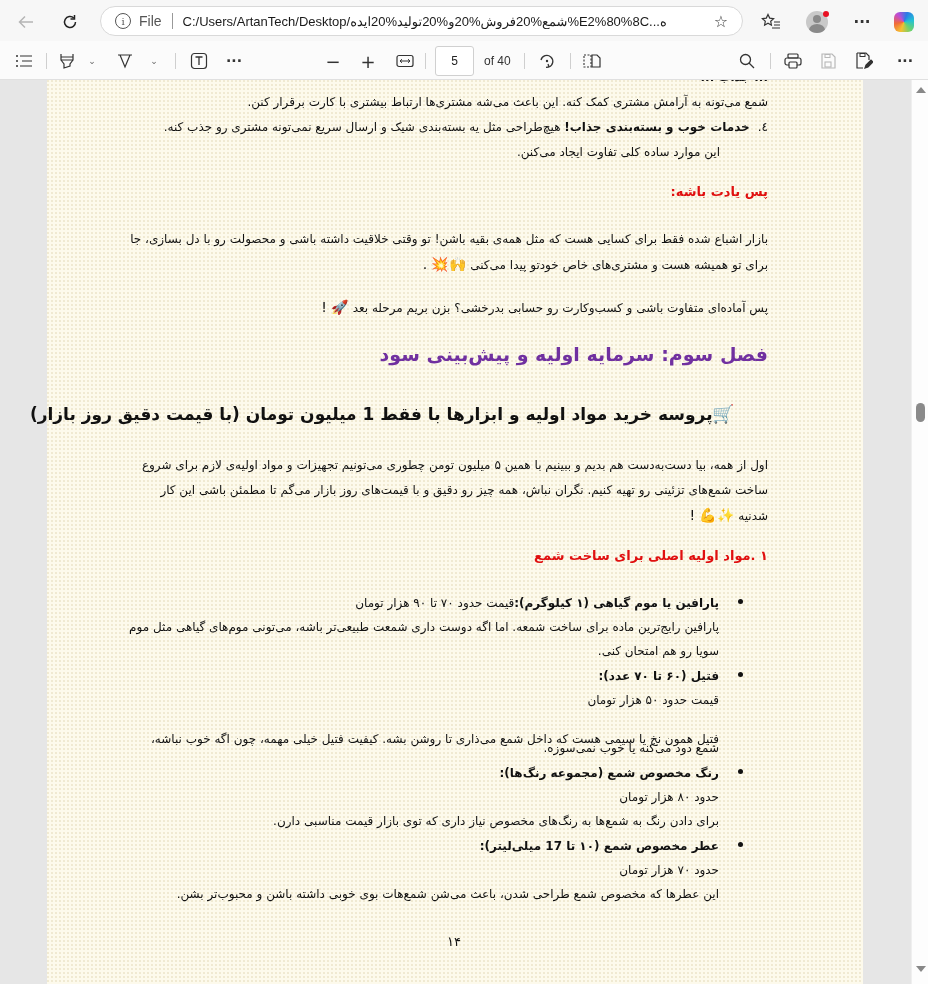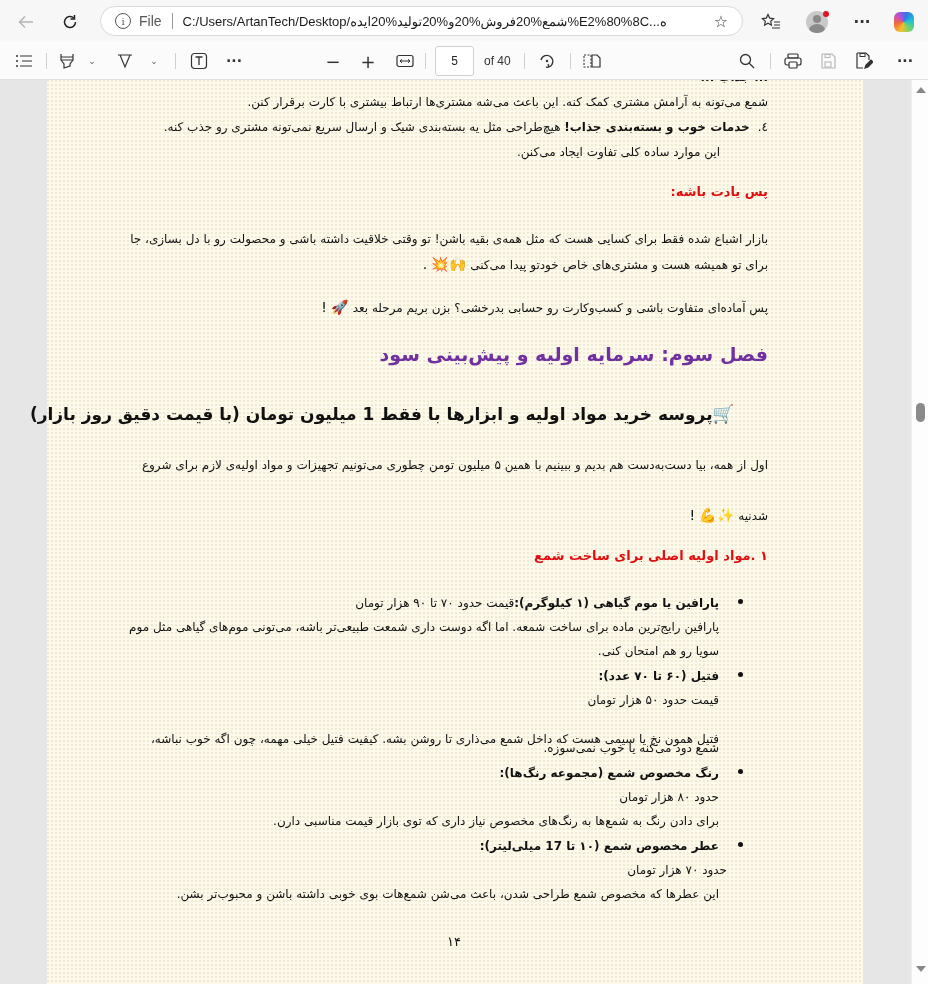--- a/index.html
+++ b/index.html
@@ -205,20 +205,21 @@
       <span class="emoji">🚀 !</span>
     </div>
 
     <div class="txt h1" style="top:263px;right:95px;">فصل سوم: سرمایه اولیه و پیش‌بینی سود</div>
 
     <div class="txt h2" style="top:323px;right:128px;">
       <span class="emoji" style="font-size:18px;">🛒</span><span>پروسه خرید مواد اولیه و ابزارها با فقط 1 میلیون تومان (با قیمت دقیق روز بازار)</span>
     </div>
 
     <div class="txt p" style="top:374px;">اول از همه، بیا دست‌به‌دست هم بدیم و ببینیم با همین ۵ میلیون تومن چطوری می‌تونیم تجهیزات و مواد اولیه‌ی لازم برای شروع</div>
+    <div class="txt p" style="top:399px;">ساخت شمع‌های تزئینی رو تهیه کنیم. نگران نباش، همه چیز رو دقیق و با قیمت‌های روز بازار می‌گم تا مطمئن باشی این کار</div>
     <div class="txt p" style="top:424px;">
       <span>شدنیه</span>
       <span class="emoji">✨💪 !</span>
     </div>
 
     <div class="txt red" style="top:468px;right:95px;">۱ .مواد اولیه اصلی برای ساخت شمع</div>
 
     <div class="bullet-dot" style="left:691px;top:519px;"></div>
     <div class="txt p bold" style="top:512px;right:144px;">
       <span>پارافین یا موم گیاهی (۱ کیلوگرم):</span><span style="font-weight:normal;">قیمت حدود ۷۰ تا ۹۰ هزار تومان</span>
@@ -232,21 +233,21 @@
     <div class="txt p" style="top:633px;right:144px;margin-top:15px;">فتیل همون نخ یا سیمی هست که داخل شمع می‌ذاری تا روشن بشه. کیفیت فتیل خیلی مهمه، چون اگه خوب نباشه،</div>
     <div class="txt p" style="top:657px;right:144px;">شمع دود می‌کنه یا خوب نمی‌سوزه.</div>
 
     <div class="bullet-dot" style="left:691px;top:689px;"></div>
     <div class="txt p bold" style="top:682px;right:144px;">رنگ مخصوص شمع (مجموعه رنگ‌ها):</div>
     <div class="txt p" style="top:706px;right:144px;">حدود ۸۰ هزار تومان</div>
     <div class="txt p" style="top:730px;right:144px;">برای دادن رنگ به شمع‌ها به رنگ‌های مخصوص نیاز داری که توی بازار قیمت مناسبی دارن.</div>
 
     <div class="bullet-dot" style="left:691px;top:762px;"></div>
     <div class="txt p bold" style="top:755px;right:144px;">عطر مخصوص شمع (۱۰ تا 17 میلی‌لیتر):</div>
-    <div class="txt p" style="top:779px;right:136px;">حدود ۷۰ هزار تومان</div>
+    <div class="txt p" style="top:779px;right:144px;">حدود ۷۰ هزار تومان</div>
     <div class="txt p" style="top:803px;right:144px;">این عطرها که مخصوص شمع طراحی شدن، باعث می‌شن شمع‌هات بوی خوبی داشته باشن و محبوب‌تر بشن.</div>
 
     <div class="pnum" style="left:400px;">۱۴</div>
   </div>
 </div>
 
 <div class="scroll">
   <div class="up"></div>
   <div class="thumb"></div>
   <div class="down"></div>

